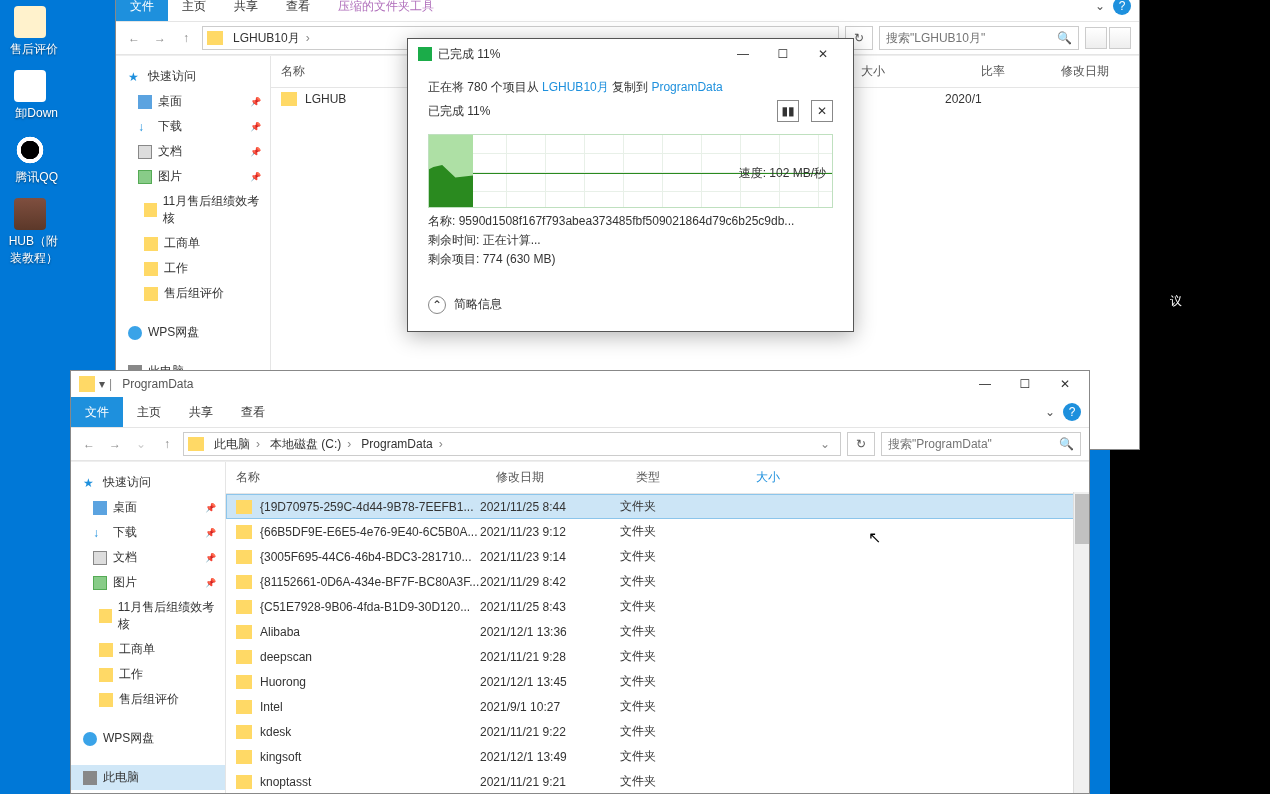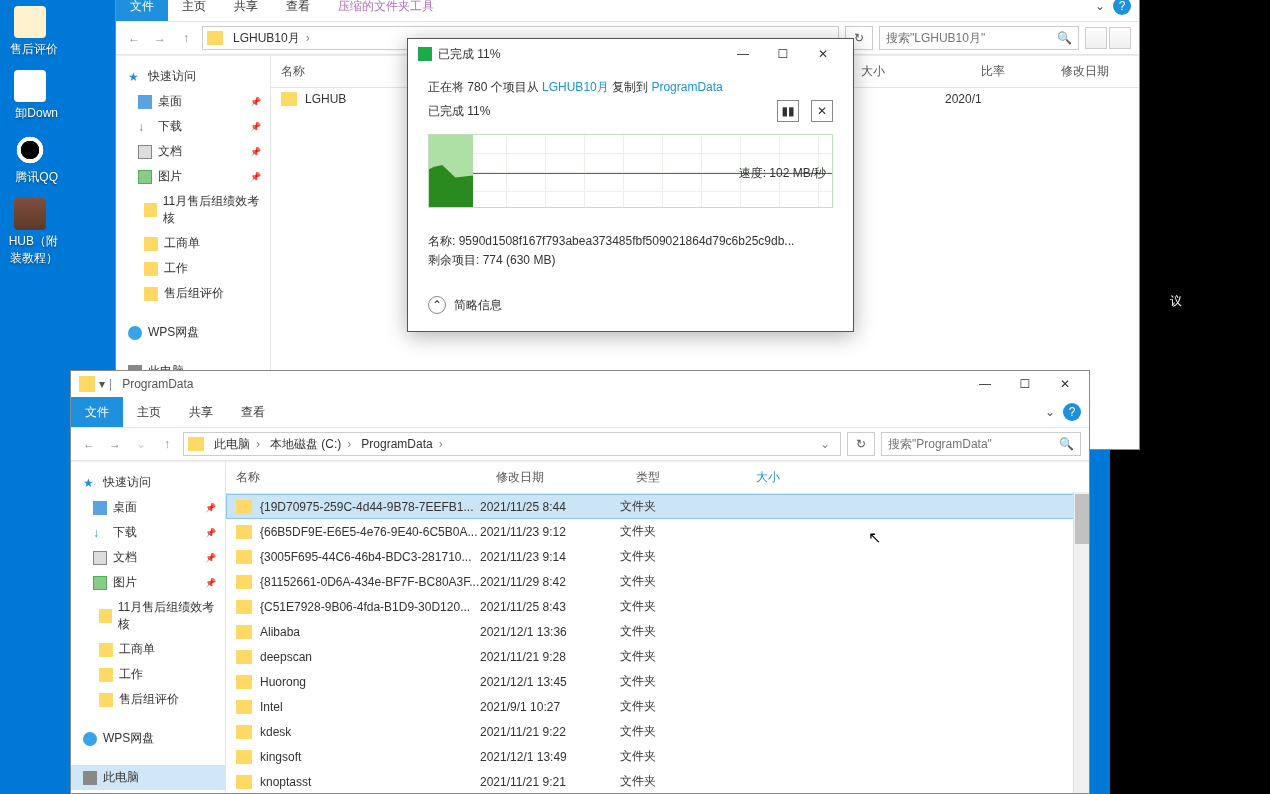--- a/index.html
+++ b/index.html
@@ -104,21 +104,21 @@
 .copy-dialog .copy-line1 { color: #333; }
 .copy-dialog .copy-line1 .link { color: #1e90dd; }
 .copy-dialog .copy-line2 { font-size: 18px; color: #333; margin-top: 4px; display: flex; align-items: center; }
 .copy-dialog .copy-line2 .ctlbtns { margin-left: auto; display: flex; gap: 12px; font-size: 16px; }
 .copy-dialog .copy-line2 .ctlbtns div { width: 22px; height: 22px; border: 1px solid #888; display: flex; align-items: center; justify-content: center; }
 .copy-dialog .chart { margin-top: 12px; height: 74px; border: 1px solid #bfe0bf; position: relative; background: repeating-linear-gradient(to right, transparent 0, transparent 38px, #e8f0e8 38px, #e8f0e8 39px), repeating-linear-gradient(to bottom, transparent 0, transparent 18px, #e8f0e8 18px, #e8f0e8 19px); }
 .copy-dialog .chart .fill-light { position: absolute; left: 0; top: 0; bottom: 0; width: 44px; background: #aee0a5; }
 .copy-dialog .chart .fill-dark { position: absolute; left: 0; bottom: 0; width: 44px; height: 42px; background: #2a8a1f; clip-path: polygon(0 10%, 10% 5%, 30% 0%, 60% 30%, 100% 25%, 100% 100%, 0 100%); }
 .copy-dialog .chart .speed-label { position: absolute; right: 6px; top: 30px; color: #333; background: transparent; }
 .copy-dialog .chart .speed-line { position: absolute; left: 44px; right: 0; top: 38px; border-top: 1px solid #2a8a1f; }
-.copy-dialog .info { margin-top: 24px; color: #333; line-height: 1.6; }
+.copy-dialog .info { margin-top: 4px; color: #333; line-height: 1.6; }
 .copy-dialog .footer-line { margin-top: 14px; padding-top: 12px; display: flex; align-items: center; gap: 8px; color: #333; }
 .copy-dialog .footer-line .circ { width: 18px; height: 18px; border: 1px solid #888; border-radius: 50%; display: flex; align-items: center; justify-content: center; }
 
 .w1 .content .row .c-size, .w1 .content .row .c-ratio, .w1 .content .row .c-mod { flex-shrink: 0; }
 .w1 .content .header-row .c-size { flex: 0 0 120px; }
 </style>
 </head>
 <body>
 
 <div class="desktop-icons">
@@ -263,20 +263,21 @@
       </div>
     </div>
     <div class="chart">
       <div class="fill-light"></div>
       <div class="fill-dark"></div>
       <div class="speed-line"></div>
       <div class="speed-label">速度: 102 MB/秒</div>
     </div>
     <div class="info">
       <div><span>名称: </span><span>9590d1508f167f793abea373485fbf509021864d79c6b25c9db...</span></div>
+      <div><span>剩余时间: </span><span>正在计算...</span></div>
       <div><span>剩余项目: </span><span>774 (630 MB)</span></div>
     </div>
     <div class="footer-line">
       <div class="circ">⌃</div>
       <span>简略信息</span>
     </div>
   </div>
 </div>
 
 <div class="window w2">

